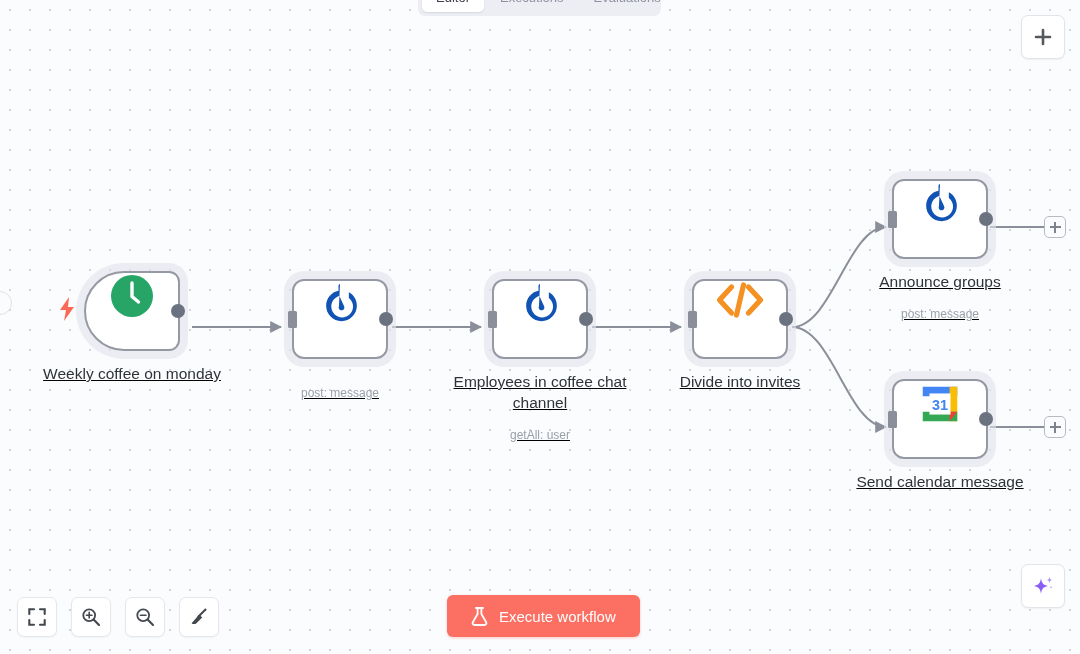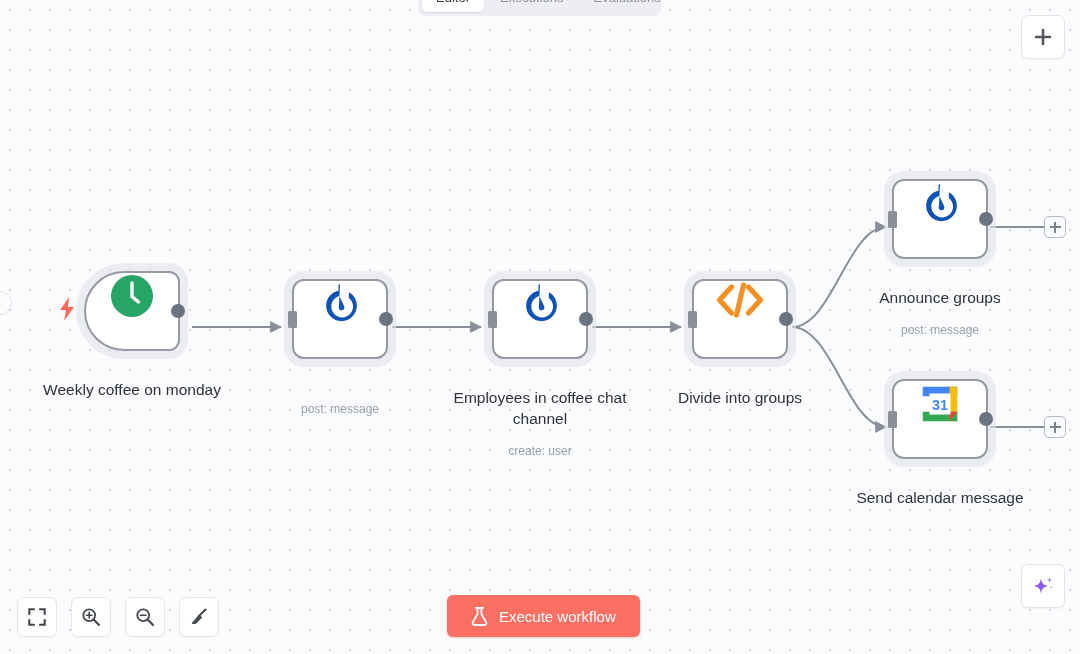--- a/index.html
+++ b/index.html
@@ -79,26 +79,27 @@
     align-items: flex-start;
     justify-content: center;
     box-shadow: 0 0 0 8px rgba(226,228,235,0.62);
   }
   .node-box.trigger {
     border-radius: 44px 12px 12px 44px;
     box-shadow: 0 0 0 8px rgba(226,228,235,0.62);
   }
   .node-labels {
     position: absolute;
-    top: 108px;
+    top: 92px;
     left: 50%;
     transform: translateX(-50%);
     width: 210px;
     text-align: center;
     pointer-events: none;
+    text-decoration: underline;
   }
   .node-title {
     font-size: 15.5px;
     color: #2f3338;
     line-height: 21px;
     white-space: normal;
   }
   .node-sub {
     font-size: 12px;
     color: #9aa0aa;
@@ -308,38 +309,38 @@
       <span class="port-in"></span>
       <span>
         <svg width="48" height="48" viewBox="0 0 64 64">
           <path d="M32 4 C31 4 30 5 30 6 L30 13 C20.5 14.8 13.5 23.1 13.5 33 C13.5 44.3 22.7 53.5 34 53.5 C45.3 53.5 54.5 44.3 54.5 33 C54.5 25.3 50.2 18.5 43.8 15.1 L43.8 22.6 C47.2 25.3 49.4 29.4 49.4 34 C49.4 42 42.9 48.5 34.9 48.5 C26.9 48.5 20.4 42 20.4 34 C20.4 27.2 25 21.6 31.2 20 L37.5 33.8 C38 34.9 38 36.2 37.4 37.2 C36.7 38.4 35.4 39.1 34 39.1 C31.9 39.1 30.2 37.4 30.2 35.3 C30.2 34.7 30.3 34.2 30.6 33.7 Z" fill="#1153b5"></path>
         </svg>
       </span>
       <span class="port-out"></span>
     </div>
     <div class="node-labels">
       <div class="node-title">Employees in coffee chat channel</div>
-      <div class="node-sub">create: user</div>
+      <div class="node-sub">getAll: user</div>
     </div>
   </div>
 
   <div class="node" style="left:692px; top:279px;">
     <div class="node-box">
       <span class="port-in"></span>
       <span>
         <svg width="50" height="38" viewBox="0 0 50 38">
           <path d="M16.5 6 L4.5 19 L16.5 32" stroke="#f59123" stroke-width="5.2" fill="none" stroke-linecap="round" stroke-linejoin="round"></path>
           <path d="M33.5 6 L45.5 19 L33.5 32" stroke="#f59123" stroke-width="5.2" fill="none" stroke-linecap="round" stroke-linejoin="round"></path>
           <path d="M28.5 4 L21.5 34" stroke="#f59123" stroke-width="5.2" fill="none" stroke-linecap="round"></path>
         </svg>
       </span>
       <span class="port-out"></span>
     </div>
     <div class="node-labels">
-      <div class="node-title">Divide into groups</div>
+      <div class="node-title">Divide into invites</div>
     </div>
   </div>
 
   <div class="node" style="left:892px; top:179px;">
     <div class="node-box">
       <span class="port-in"></span>
       <span>
         <svg width="48" height="48" viewBox="0 0 64 64">
           <path d="M32 4 C31 4 30 5 30 6 L30 13 C20.5 14.8 13.5 23.1 13.5 33 C13.5 44.3 22.7 53.5 34 53.5 C45.3 53.5 54.5 44.3 54.5 33 C54.5 25.3 50.2 18.5 43.8 15.1 L43.8 22.6 C47.2 25.3 49.4 29.4 49.4 34 C49.4 42 42.9 48.5 34.9 48.5 C26.9 48.5 20.4 42 20.4 34 C20.4 27.2 25 21.6 31.2 20 L37.5 33.8 C38 34.9 38 36.2 37.4 37.2 C36.7 38.4 35.4 39.1 34 39.1 C31.9 39.1 30.2 37.4 30.2 35.3 C30.2 34.7 30.3 34.2 30.6 33.7 Z" fill="#1153b5"></path>
         </svg>

